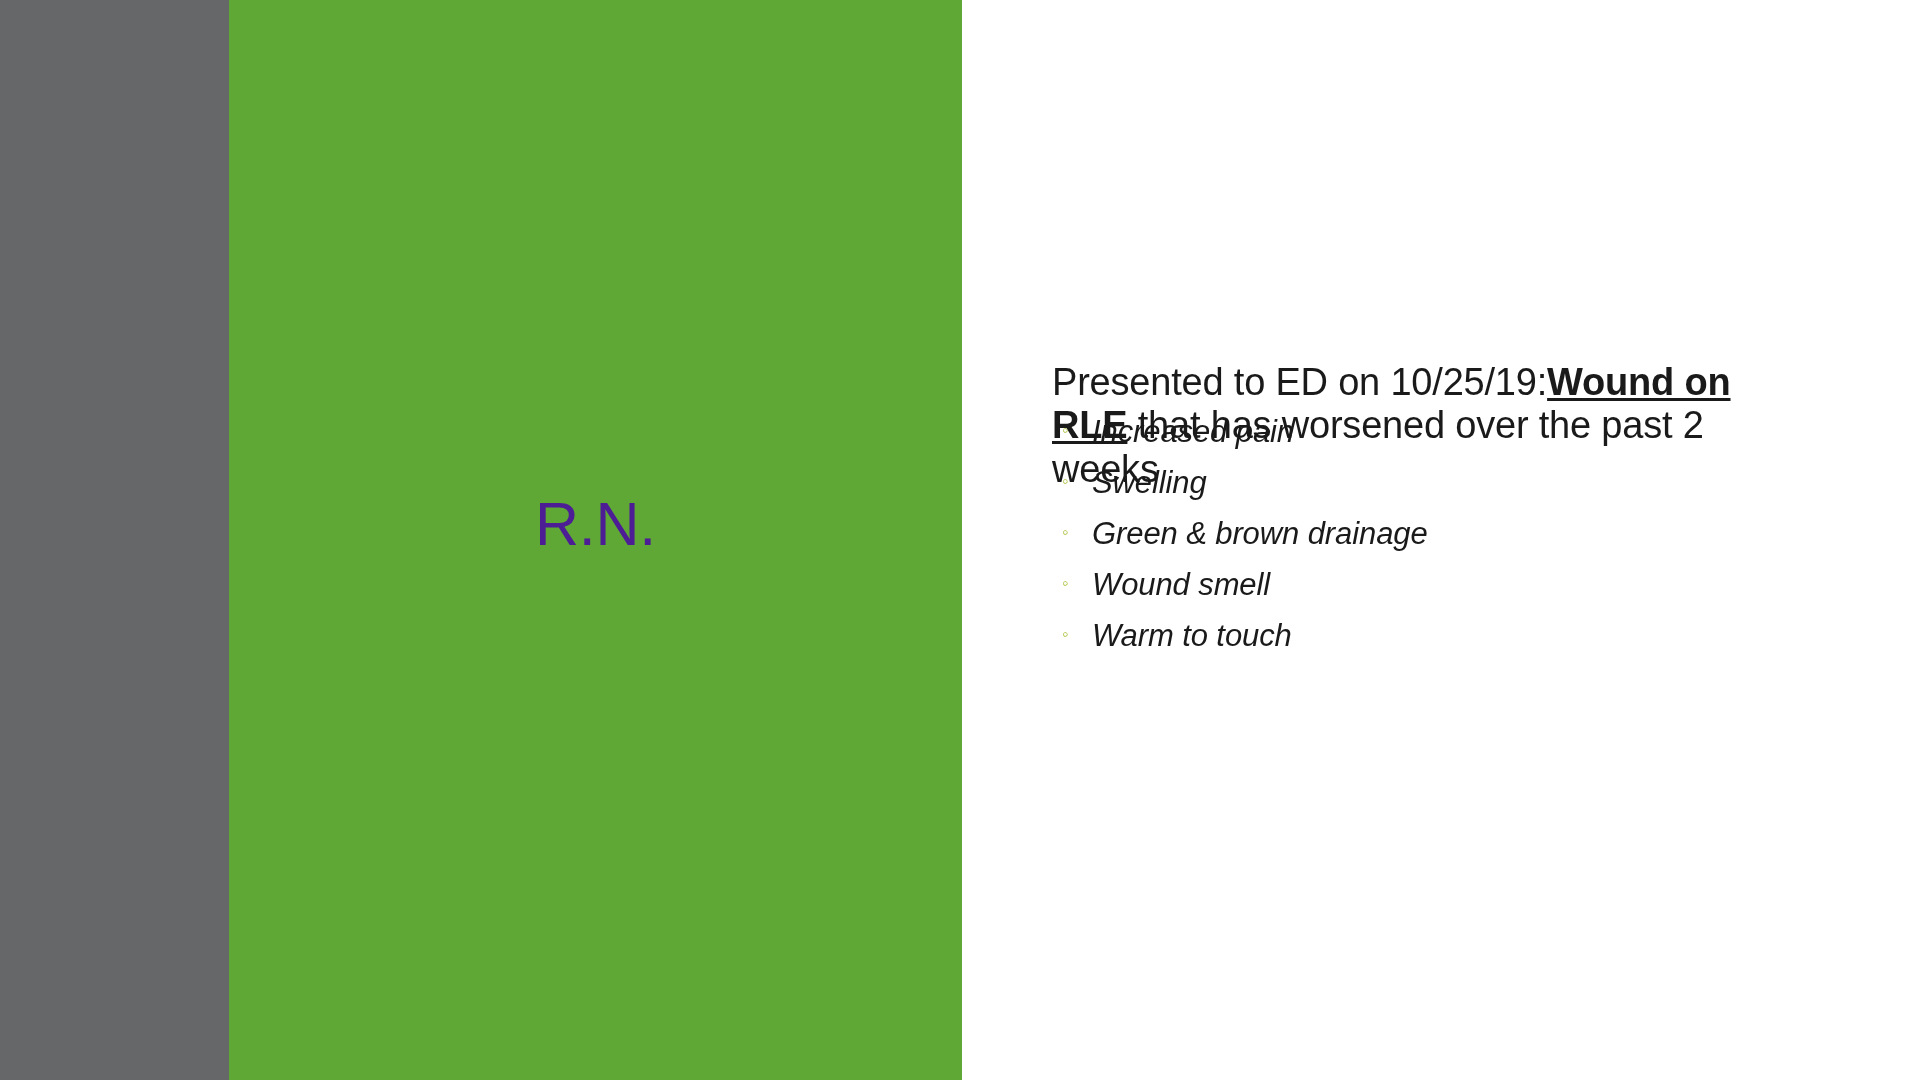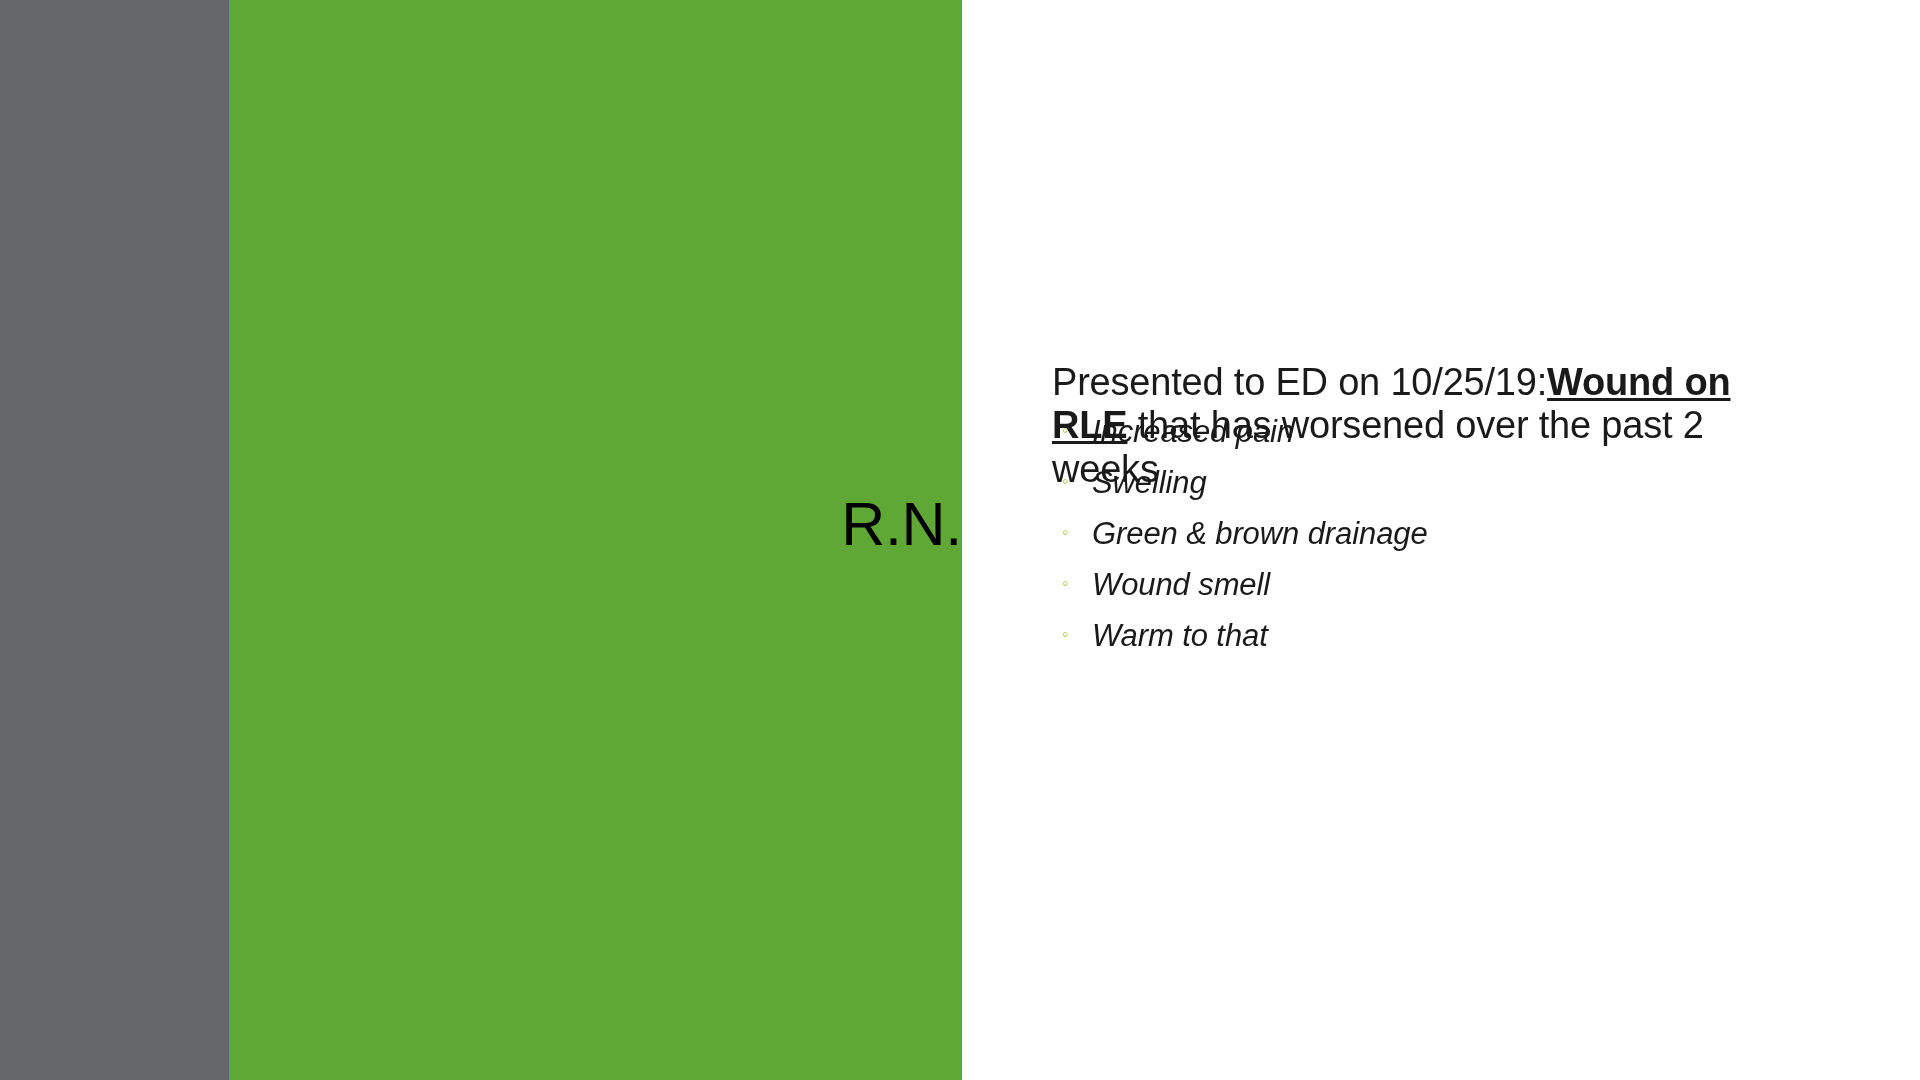--- a/index.html
+++ b/index.html
@@ -54,23 +54,22 @@
     top: -16px;
   }
 
   .title-line {
     display: block;
     font-family: "Liberation Sans", sans-serif;
     font-weight: 400;
     font-size: 61px;
     line-height: 1.16;
     letter-spacing: -0.3px;
-    color: #000000;
+    color: #4c1d95;
     white-space: nowrap;
-    text-align: right;
   }
 
   
   .content-panel {
     position: absolute;
     left: 962px;
     top: 0;
     width: 958px;
     height: 1080px;
     background: #ffffff;
@@ -160,18 +159,18 @@
       <li class="bullet-item">
         <span class="bullet-marker">◦</span>
         <span class="bullet-text">Green &amp; brown drainage</span>
       </li>
       <li class="bullet-item">
         <span class="bullet-marker">◦</span>
         <span class="bullet-text">Wound smell</span>
       </li>
       <li class="bullet-item">
         <span class="bullet-marker">◦</span>
-        <span class="bullet-text">Warm to that</span>
+        <span class="bullet-text">Warm to touch</span>
       </li>
     </ul>
 
   </div>
 </div>
 
 </body></html>

